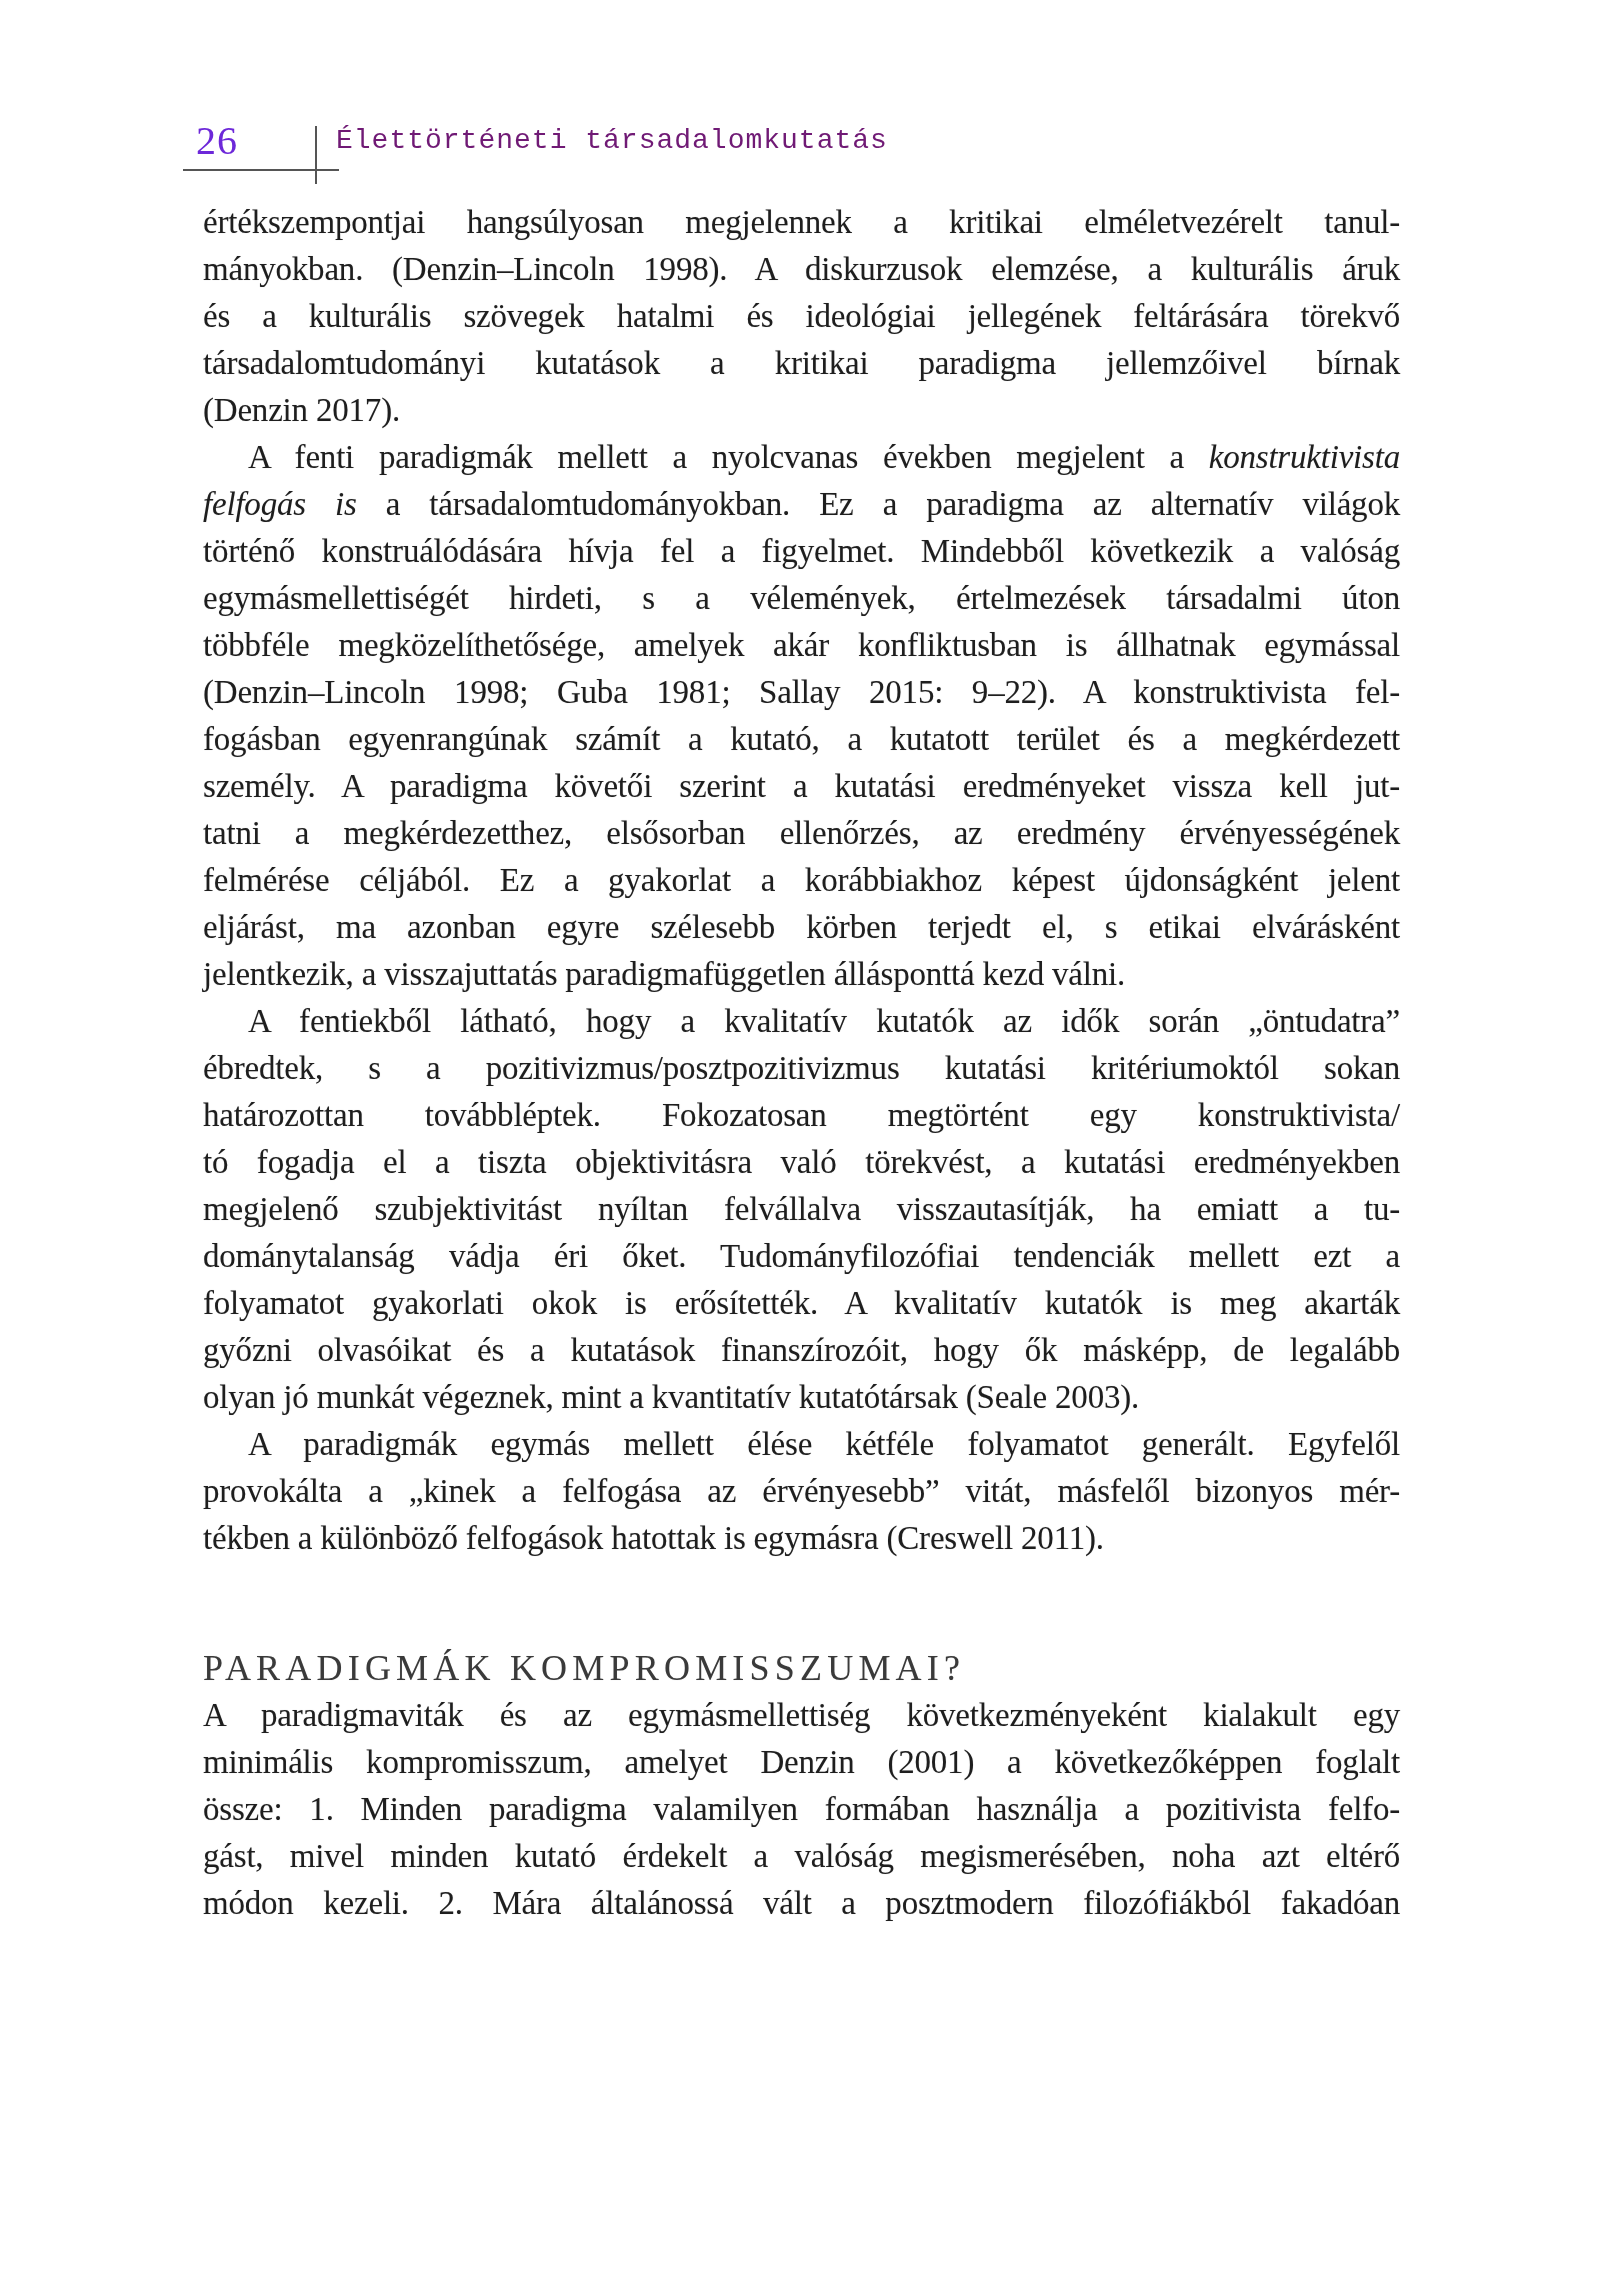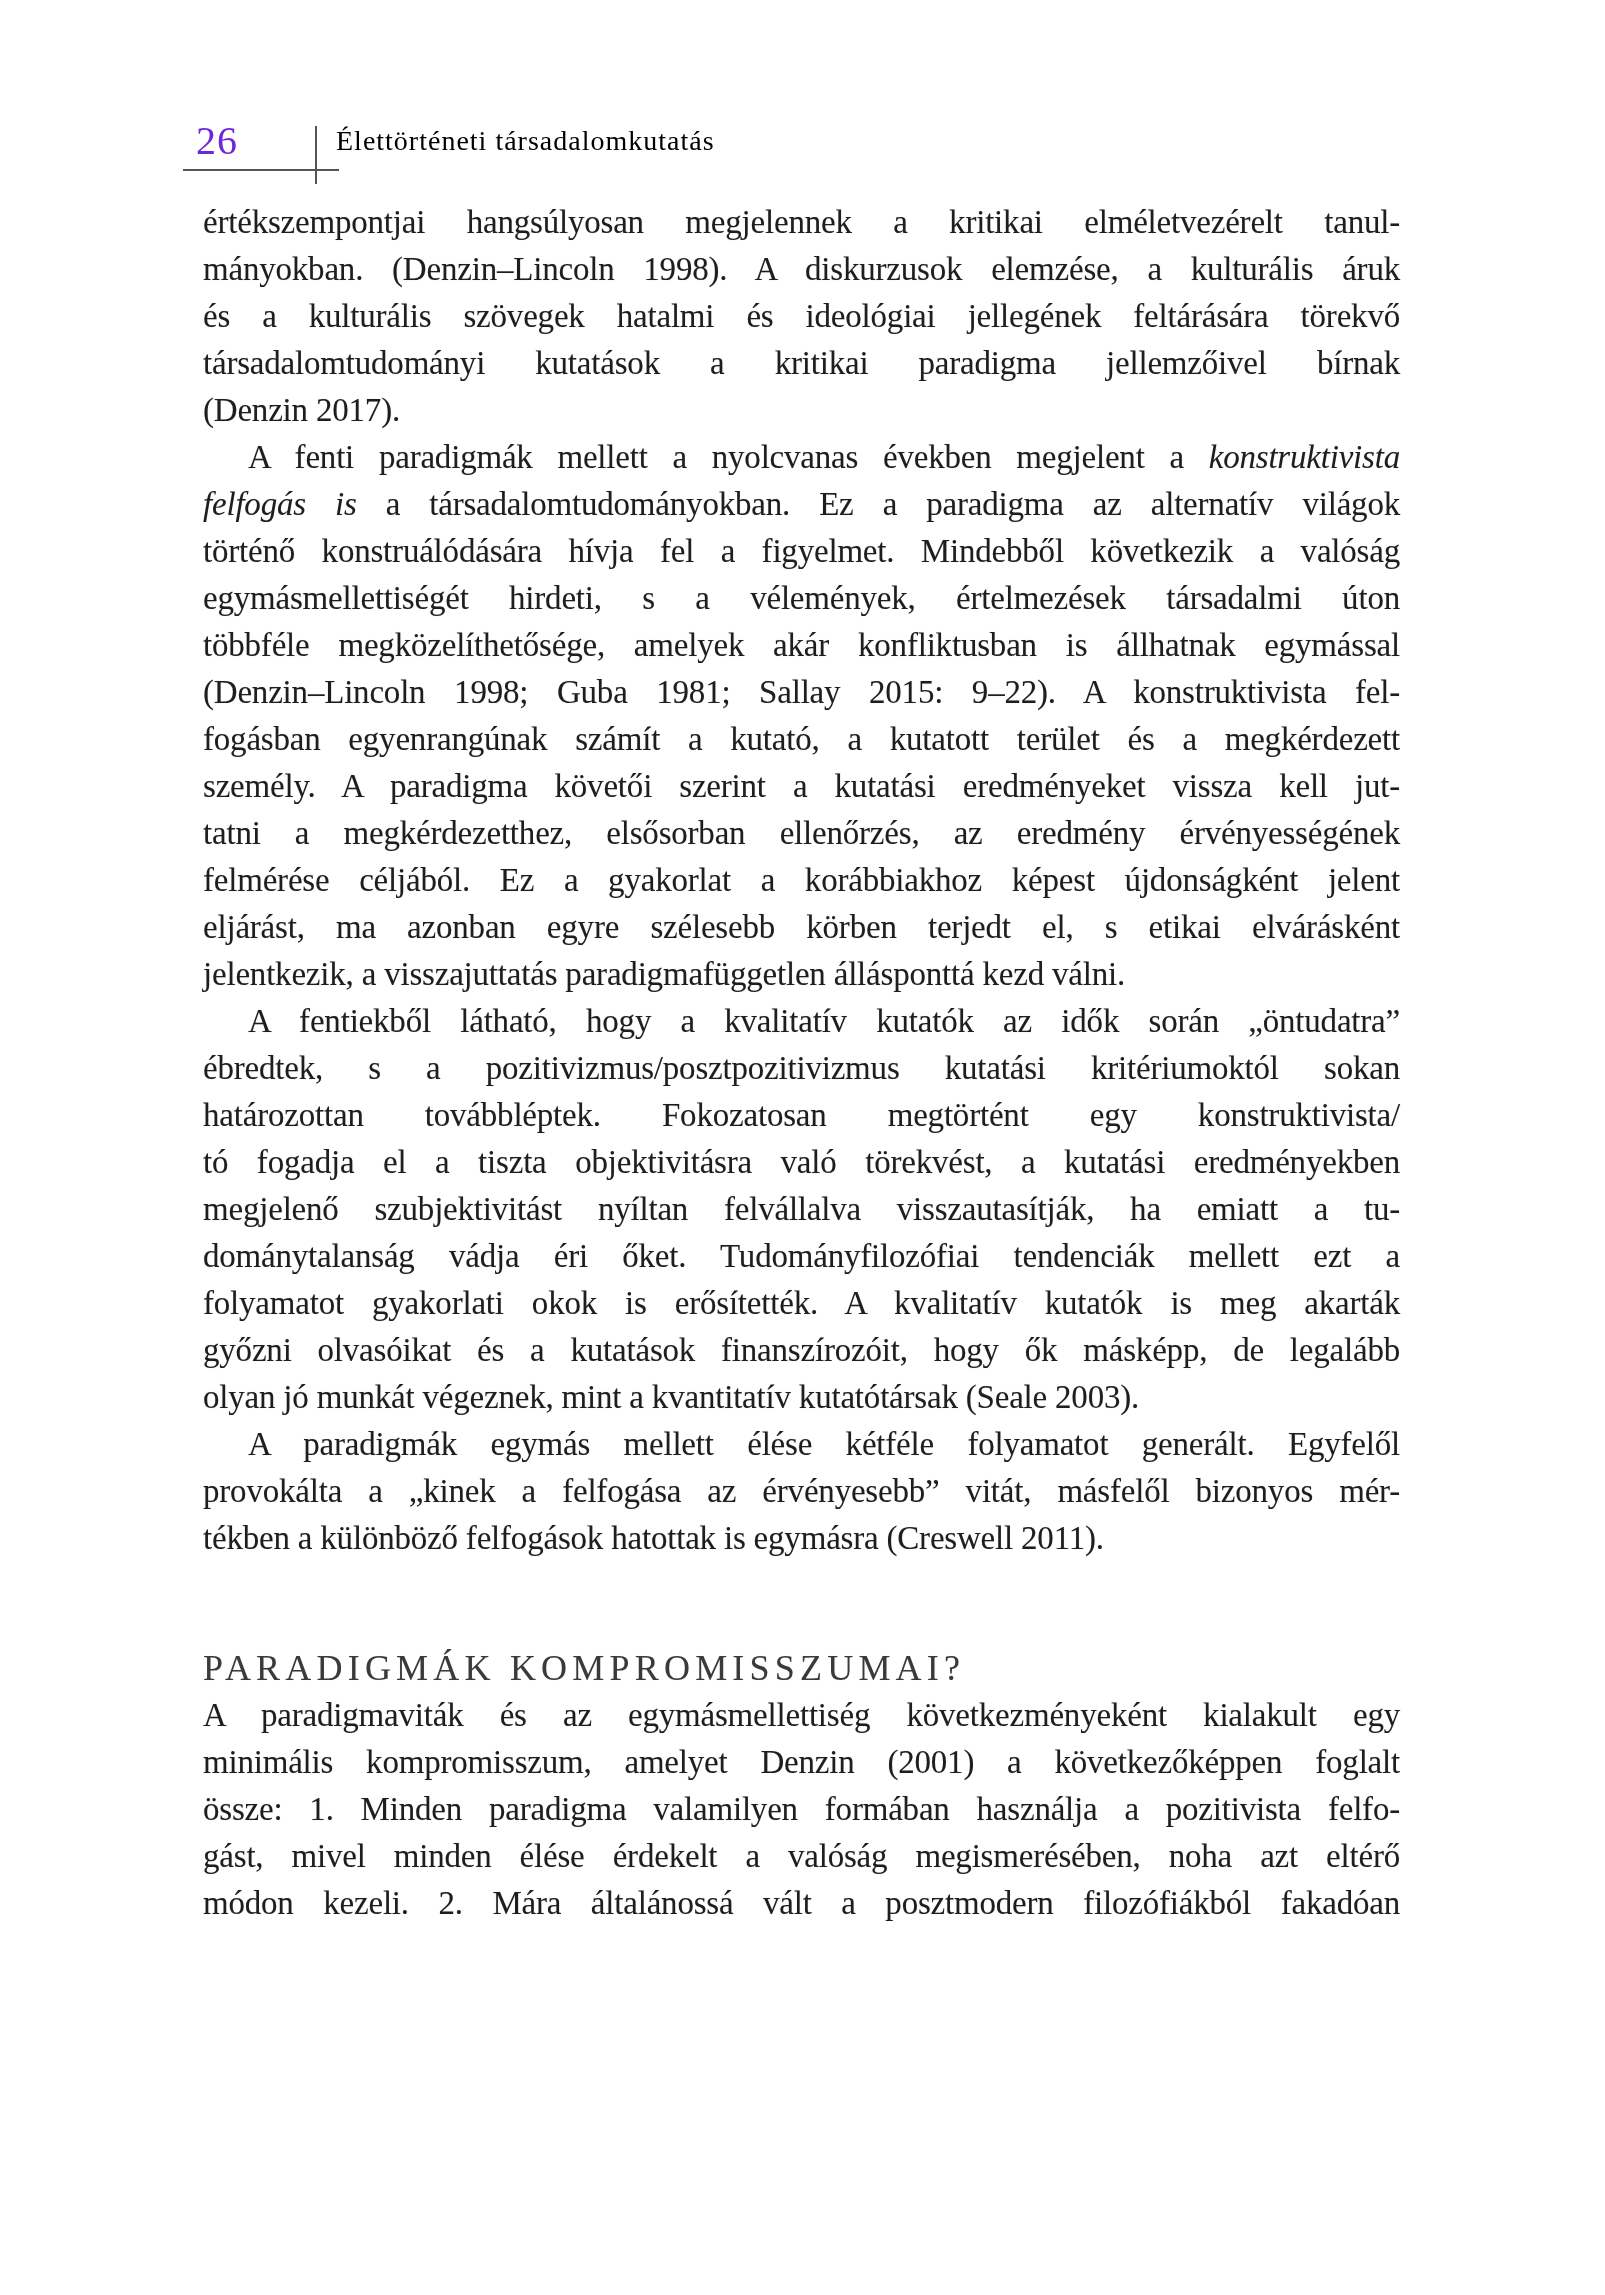--- a/index.html
+++ b/index.html
@@ -21,22 +21,23 @@
   .header-hrule{
     position:absolute;left:183px;top:169px;
     width:156px;height:1.7px;background:#555555;
   }
   .header-vrule{
     position:absolute;left:315px;top:126px;
     width:1.7px;height:58px;background:#555555;
   }
   .running-title{
     position:absolute;left:336px;top:127px;
-    font-size:28px;line-height:1;color:#000000;
+    font-size:28px;line-height:1;color:#701a75;
     letter-spacing:1px;
+    font-family:Liberation Mono, monospace;
   }
   
   .bodycol{
     position:absolute;left:203px;top:199px;width:1197px;
     font-size:33px;line-height:47px;letter-spacing:-0.2px;
     text-shadow:0 0 0.9px rgba(40,40,40,0.25);
   }
   .para{margin:0;}
   .line{
     text-align:justify;
@@ -114,20 +115,20 @@
         </div>
       </div>
 
     <h2 class="section-heading">PARADIGMÁK KOMPROMISSZUMAI?</h2>
 
     <div id="paragraphs-bottom" class="bottom-block">
         <div class="para">
           <div class="line">A paradigmaviták és az egymásmellettiség következményeként kialakult egy</div>
           <div class="line">minimális kompromisszum, amelyet Denzin (2001) a következőképpen foglalt</div>
           <div class="line">össze: 1. Minden paradigma valamilyen formában használja a pozitivista felfo-</div>
-          <div class="line">gást, mivel minden élése érdekelt a valóság megismerésében, noha azt eltérő</div>
+          <div class="line">gást, mivel minden kutató érdekelt a valóság megismerésében, noha azt eltérő</div>
           <div class="line">módon kezeli. 2. Mára általánossá vált a posztmodern filozófiákból fakadóan</div>
         </div>
       </div>
   </main>
 
 </div>
 
 
 </body></html>

